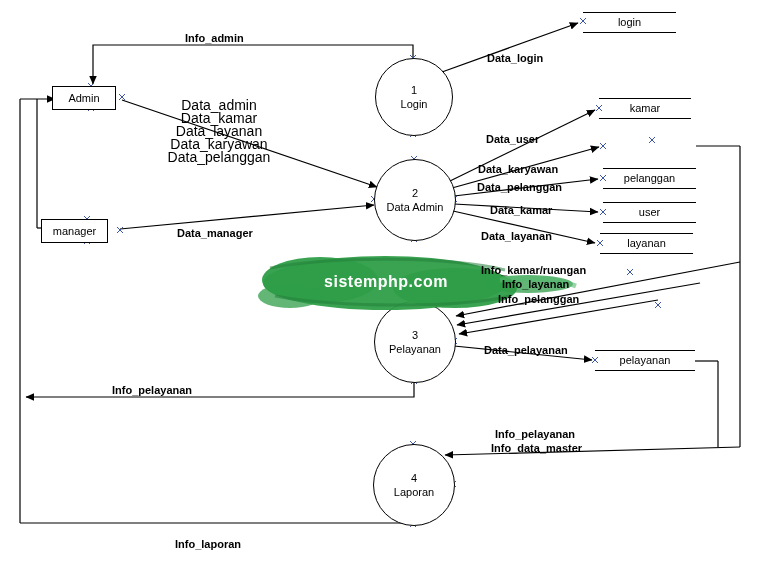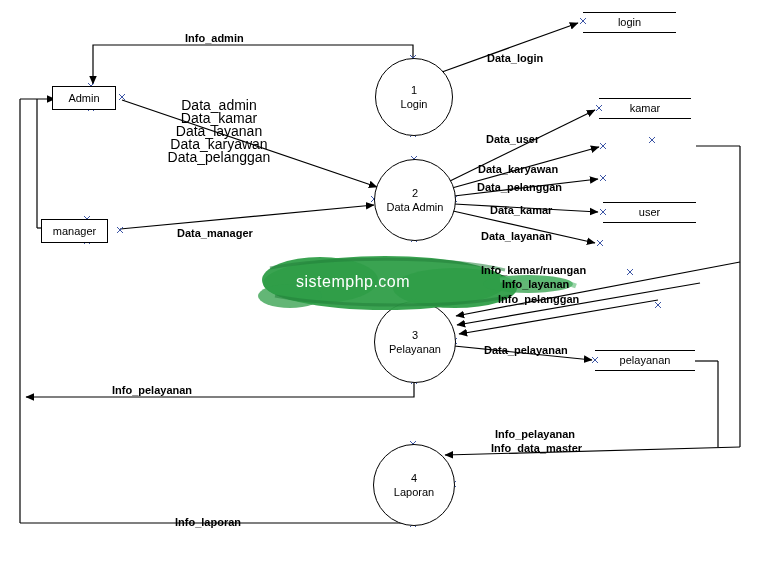--- a/index.html
+++ b/index.html
@@ -20,22 +20,22 @@
          text-align:center;font-size:11px;color:#000;background:transparent;}
 
   .lbl{position:absolute;z-index:6;font-size:11px;color:#000;white-space:nowrap;font-weight:bold;}
   .lbl-stack{position:absolute;z-index:6;font-size:14px;color:#000;text-align:center;line-height:13px;}
 
   svg.blob{position:absolute;left:0;top:0;z-index:5;pointer-events:none;}
   .g1{fill:var(--watermark-green,#2f9e48);opacity:.95;}
   .g2{fill:var(--watermark-green,#2f9e48);opacity:.75;}
   .g3{stroke:#22803a;stroke-width:3;fill:none;opacity:.55;}
   .g4{stroke:#56b96f;stroke-width:5;fill:none;opacity:.6;}
-  .watermark-text{position:absolute;z-index:7;font-weight:normal;font-size:16px;letter-spacing:.5px;
-                  color:var(--watermark-text,#fff);}
+  .watermark-text{position:absolute;z-index:7;font-weight:bold;font-size:16px;letter-spacing:.5px;
+                  color:var(--watermark-text,#fff);text-align:center;}
 </style>
 </head>
 <body>
 
 <div class="canvas">
 
   <svg class="wires" width="764" height="563">
     <defs>
       <marker id="arr" viewBox="0 0 10 10" refX="8.5" refY="5" markerWidth="8" markerHeight="8" orient="auto-start-reverse">
         <path d="M0,1 L9,5 L0,9 z" class="arrowhead"></path>
@@ -116,21 +116,23 @@
     <div>3</div>
     <div>Pelayanan</div>
   </div>
   <div class="process" style="left:373px;top:444px;width:80px;height:80px">
     <div>4</div>
     <div>Laporan</div>
   </div>
 
   <div class="store" style="left:583px;top:12px;width:93px">login</div>
   <div class="store" style="left:599px;top:98px;width:92px">kamar</div>
+  <div class="store" style="left:603px;top:168px;width:93px">pelanggan</div>
   <div class="store" style="left:603px;top:202px;width:93px">user</div>
+  <div class="store" style="left:600px;top:233px;width:93px">layanan</div>
   <div class="store" style="left:595px;top:350px;width:100px">pelayanan</div>
 
   <div class="lbl" style="left:185px;top:32px">Info_admin</div>
   <div class="lbl" style="left:487px;top:52px">Data_login</div>
 
   <div class="lbl-stack" style="left:160px;top:99px;width:118px">
     <div>Data_admin</div>
     <div>Data_kamar</div>
     <div>Data_layanan</div>
     <div>Data_karyawan</div>
@@ -143,21 +145,21 @@
   <div class="lbl" style="left:477px;top:181px">Data_pelanggan</div>
   <div class="lbl" style="left:490px;top:204px">Data_kamar</div>
   <div class="lbl" style="left:481px;top:230px">Data_layanan</div>
   <div class="lbl" style="left:481px;top:264px">Info_kamar/ruangan</div>
   <div class="lbl" style="left:502px;top:278px">Info_layanan</div>
   <div class="lbl" style="left:498px;top:293px">Info_pelanggan</div>
   <div class="lbl" style="left:484px;top:344px">Data_pelayanan</div>
   <div class="lbl" style="left:495px;top:428px">Info_pelayanan</div>
   <div class="lbl" style="left:491px;top:442px">Info_data_master</div>
   <div class="lbl" style="left:112px;top:384px">Info_pelayanan</div>
-  <div class="lbl" style="left:175px;top:516px">Info_laporan</div>
+  <div class="lbl" style="left:175px;top:538px">Info_laporan</div>
 
   <svg class="blob" width="764" height="563">
     <g>
       <ellipse class="g1" cx="385" cy="283" rx="122" ry="27"></ellipse>
       <ellipse class="g1" cx="320" cy="280" rx="58" ry="23"></ellipse>
       <ellipse class="g1" cx="455" cy="288" rx="62" ry="20"></ellipse>
       <ellipse class="g2" cx="290" cy="296" rx="32" ry="12"></ellipse>
       <ellipse class="g2" cx="528" cy="284" rx="45" ry="9"></ellipse>
       <path class="g4" d="M500,280 C540,276 560,280 576,286"></path>
       <path class="g3" d="M270,268 C330,256 450,256 505,270"></path>

